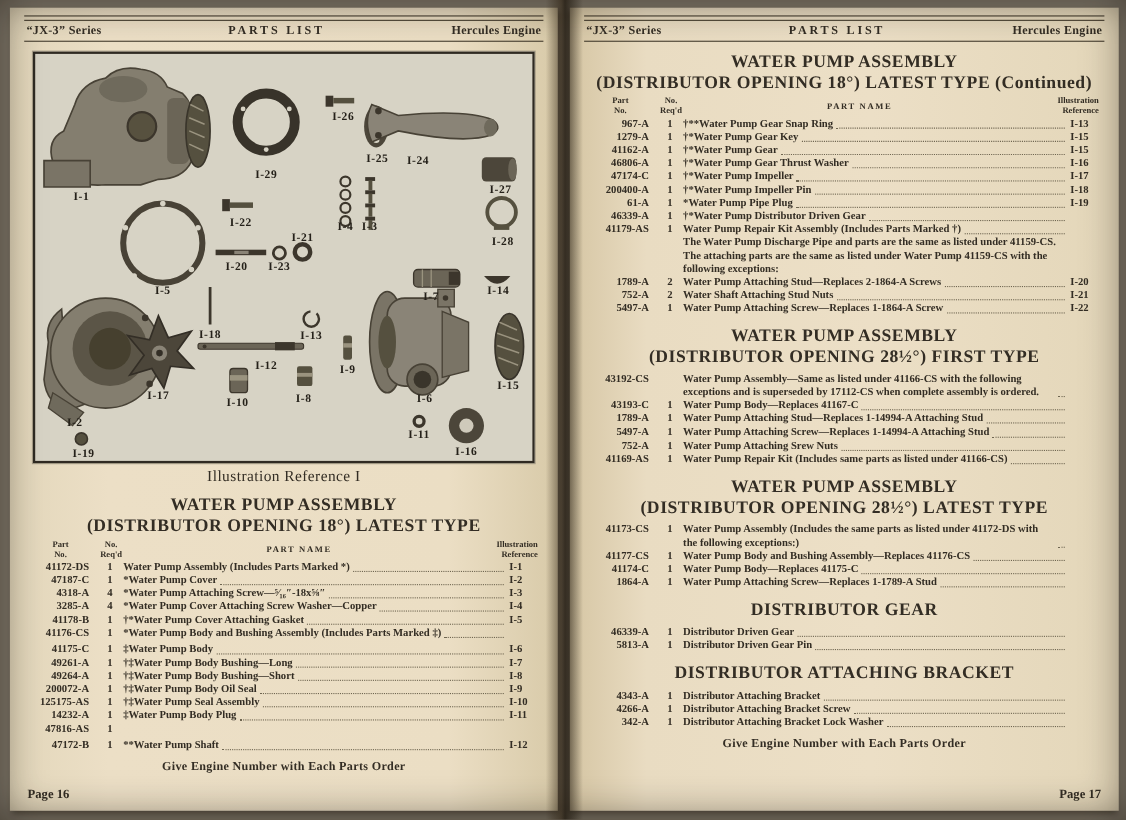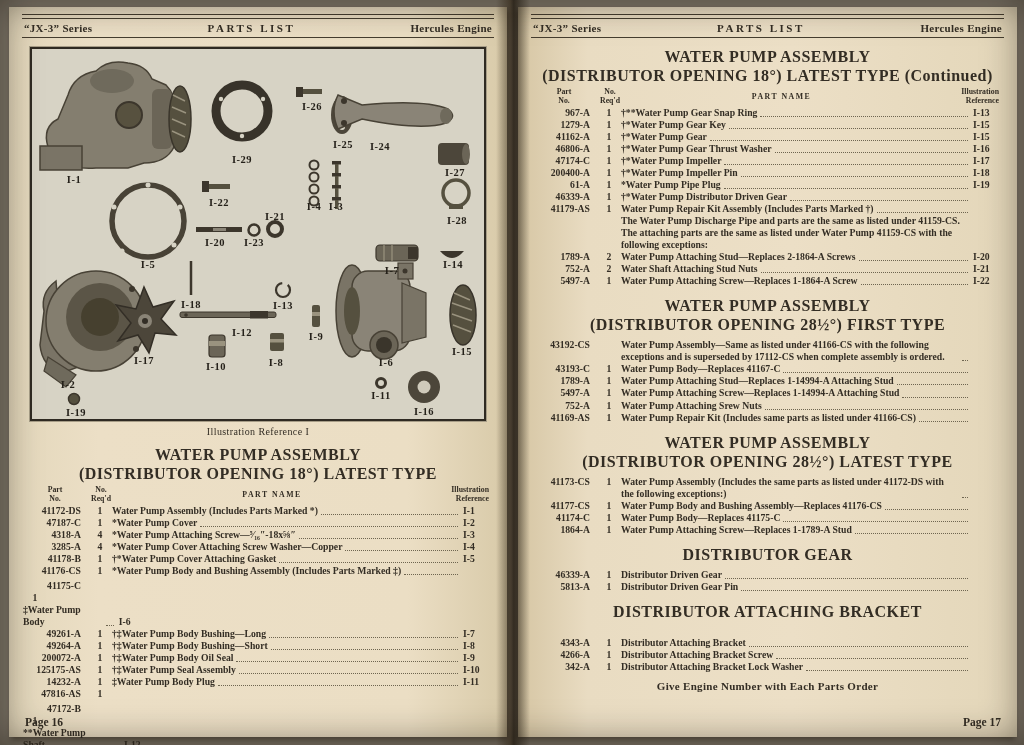--- a/index.html
+++ b/index.html
@@ -23,21 +23,21 @@
   .rule2{height:3px;border-top:1.5px solid #453d2f;border-bottom:1px solid #453d2f;margin:7px 13px 0;}
   .phead{display:flex;justify-content:space-between;align-items:baseline;
     margin:0 13px;padding:3px 2px 3px;border-bottom:1.5px solid #453d2f;
     font-size:11px;font-weight:700;letter-spacing:.3px;}
   .phead .ctr{letter-spacing:2.5px;}
   
   .illus{position:relative;margin:9px auto 0;width:452px;height:370px;
     background:#d7d3c5;border:2px solid #2f2a22;box-shadow:0 0 0 1px #a79d87;}
   .ilabel{position:absolute;transform:translateX(-50%);font-size:10.5px;font-weight:700;
     color:#25211a;letter-spacing:.5px;white-space:nowrap;}
-  .icapt{text-align:center;font-size:10px;margin-top:5px;letter-spacing:.4px;}
+  .icapt{text-align:center;font-size:14px;margin-top:5px;letter-spacing:.4px;}
   
   .sec-title{text-align:center;font-weight:700;font-size:16px;line-height:1.2;letter-spacing:.5px;}
   .t-left{margin-top:8px;}
   
   .cols{display:flex;align-items:center;margin:3px 18px 1px;font-size:7.8px;font-weight:700;line-height:1.1;}
   .c-part{width:56px;text-align:center;white-space:pre-line;}
   .c-req{width:36px;text-align:center;white-space:pre-line;}
   .c-name{flex:1;text-align:center;letter-spacing:1.5px;}
   .c-ref{width:64px;text-align:right;white-space:pre-line;}
   
@@ -296,21 +296,21 @@
       </div>
       <div class="trow">
         <span class="pn">41176-CS</span>
         <span class="qty">1</span>
         <span class="nmwrap">
           <span class="nm">*Water Pump Body and Bushing Assembly (Includes Parts Marked ‡)</span>
           <span class="lead"></span>
           <span class="ref"></span>
         </span>
       </div>
-      <div class="trow" style="margin-top: 3px; flex-direction: column;">
+      <div class="trow" style="margin-top: 3px;">
         <span class="pn">41175-C</span>
         <span class="qty">1</span>
         <span class="nmwrap">
           <span class="nm">‡Water Pump Body</span>
           <span class="lead"></span>
           <span class="ref">I-6</span>
         </span>
       </div>
       <div class="trow">
         <span class="pn">49261-A</span>
@@ -354,21 +354,21 @@
         <span class="nmwrap">
           <span class="nm">‡Water Pump Body Plug</span>
           <span class="lead"></span>
           <span class="ref">I-11</span>
         </span>
       </div>
       <div class="trow">
         <span class="pn">47816-AS</span>
         <span class="qty">1</span>
       </div>
-      <div class="trow" style="margin-top: 3px; flex-direction: column;">
+      <div class="trow" style="margin-top: 3px;">
         <span class="pn">47172-B</span>
         <span class="qty">1</span>
         <span class="nmwrap">
           <span class="nm">**Water Pump Shaft</span>
           <span class="lead"></span>
           <span class="ref">I-12</span>
         </span>
       </div>
     </div>
 
@@ -657,21 +657,21 @@
             <span class="ref"></span>
           </span>
         </div>
       </div>
   </div>
 
   <div class="rsec">
     <div class="sec-title">
       <div>DISTRIBUTOR ATTACHING BRACKET</div>
     </div>
-    <div class="ptable" style="margin-top:15px">
+    <div class="ptable" style="margin-top:5px">
         <div class="trow">
           <span class="pn">4343-A</span>
           <span class="qty">1</span>
           <span class="nmwrap">
             <span class="nm">Distributor Attaching Bracket</span>
             <span class="lead"></span>
             <span class="ref"></span>
           </span>
         </div>
         <div class="trow">

